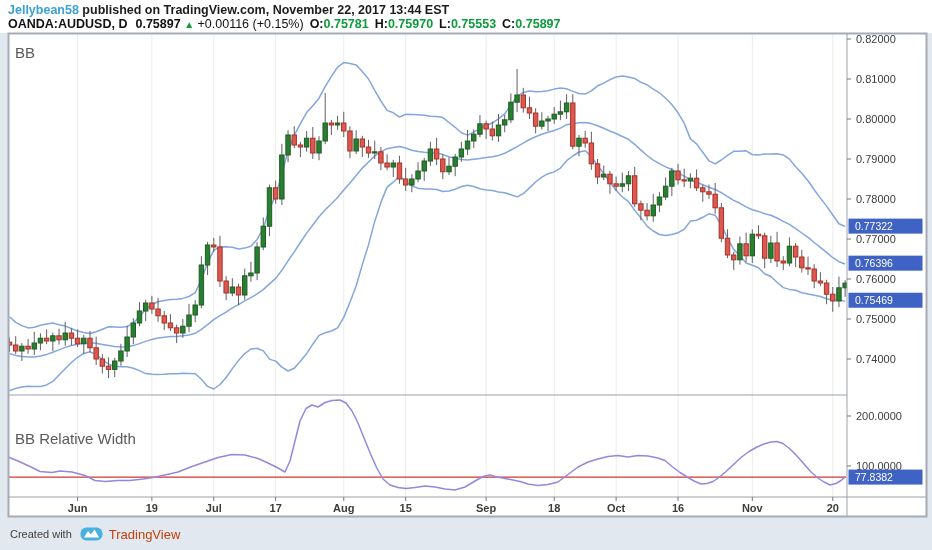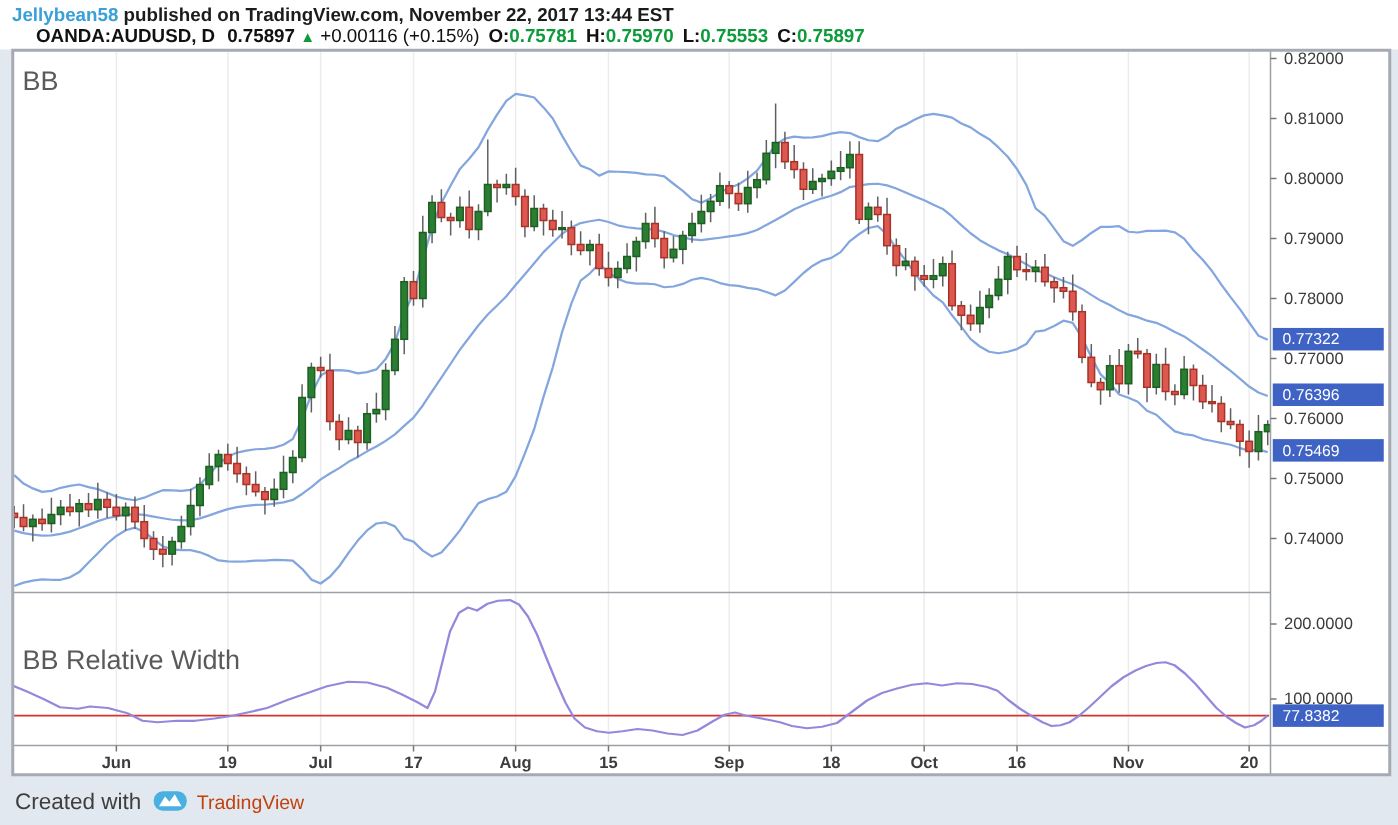--- a/index.html
+++ b/index.html
@@ -8,32 +8,32 @@
     background:#e2e8ef;
     font-family:"Liberation Sans",sans-serif;
     -webkit-font-smoothing:antialiased;
   }
   .abs{position:absolute;}
   #header{
     left:0;top:0;width:932px;height:33px;background:#ffffff;z-index:3;
   }
   #header .line1{position:absolute;left:8px;top:3px;font-size:12.5px;font-weight:600;color:#1c1c1c;white-space:pre;}
   #header .line1 .user{color:#3aa0d8;cursor:pointer;}
-  #header .line2{position:absolute;left:8px;top:17px;font-size:12.5px;color:#111;white-space:pre;margin-left:16px;}
+  #header .line2{position:absolute;left:8px;top:17px;font-size:12.5px;color:#111;white-space:pre;}
   #header .line2 .sym{font-weight:700;}
   #header .line2 .num{font-weight:600;}
   #header .line2 .arrow{color:#0c9b3a;font-size:10px;}
   #header .line2 .lab{font-weight:700;margin-left:6px;}
   #header .line2 .grn{color:#0c9b3a;font-weight:600;}
   #chart-svg{left:0;top:0;z-index:1;}
-  .pane-label{z-index:2;font-size:18px;color:#5a5a5a;}
+  .pane-label{z-index:2;font-size:15px;color:#5a5a5a;}
   #footer{
     left:10px;top:523px;height:22px;display:flex;align-items:center;z-index:2;
   }
-  #footer .created{font-size:15px;color:#3e3e3e;margin-right:8px;}
+  #footer .created{font-size:11px;color:#3e3e3e;margin-right:8px;}
   #footer .brand{font-size:13px;color:#c2410c;margin-left:6px;cursor:pointer;}
 </style>
 </head>
 <body>
 
 <svg id="chart-svg" class="abs" width="932" height="550">
     <rect x="8" y="33" width="919" height="484" fill="#ffffff"></rect>
     <defs>
       <clipPath id="plotclip">
         <rect x="9" y="34" width="838" height="482"></rect>

